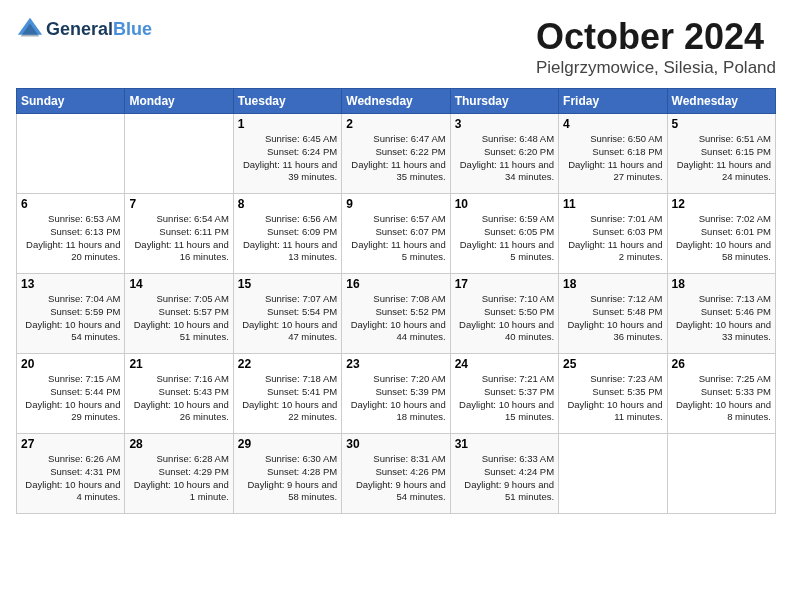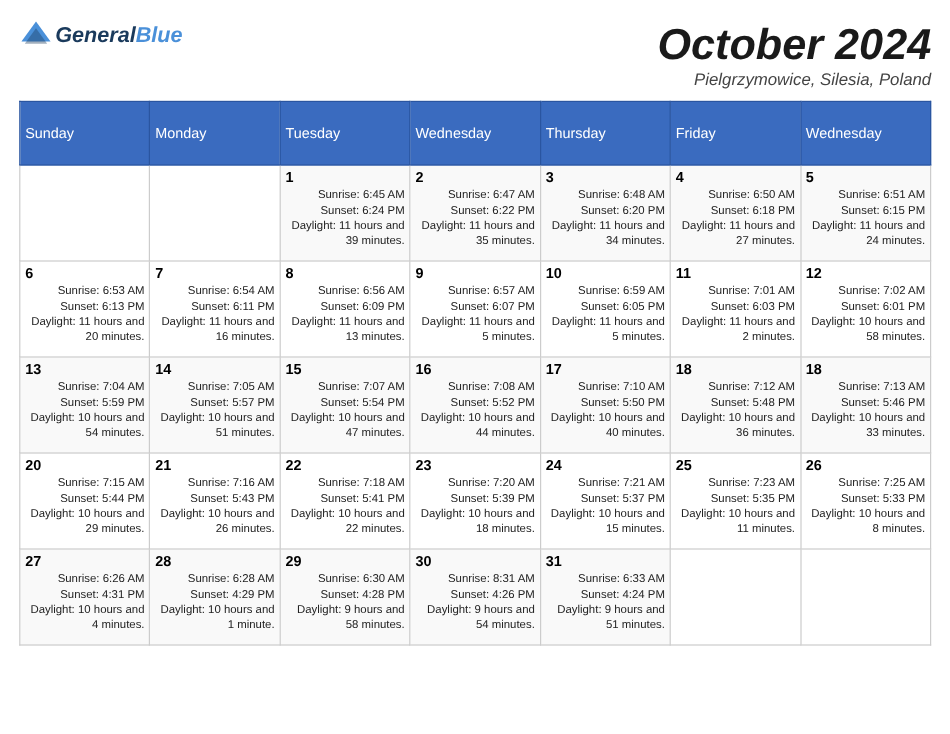--- a/index.html
+++ b/index.html
@@ -8,64 +8,63 @@
       background: #fff;
       width: 792px;
       min-height: 612px;
       padding: 16px;
     }
     .header {
       display: flex;
       justify-content: space-between;
       align-items: flex-start;
       margin-bottom: 10px;
-      font-style: italic;
     }
     .logo {
       display: flex;
       align-items: center;
     }
     .logo-text {
       font-size: 18px;
       font-weight: bold;
       color: #1a3a5c;
       line-height: 1.2;
     }
     .logo-text span {
       color: #4a90d9;
     }
     .logo-icon {
       width: 28px;
       height: 28px;
       margin-right: 2px;
     }
     .title-block {
-      text-align: right;
+      text-align: left;
     }
     .month-title {
       font-size: 36px;
       font-weight: bold;
       color: #1a1a1a;
     }
     .subtitle {
-      font-size: 14px;
+      font-size: 17px;
       color: #444;
     }
     table {
       width: 100%;
       border-collapse: collapse;
       font-size: 10.5px;
     }
     thead tr th {
       background: #3a6bbf;
       color: #fff;
-      padding: 19px 4px;
+      padding: 5px 4px;
       text-align: left;
       font-size: 12px;
-      font-weight: normal;
+      font-weight: bold;
       border: 1px solid #2a55a0;
     }
     tbody tr td {
       border: 1px solid #ccc;
       vertical-align: top;
       padding: 3px 4px;
       height: 80px;
       width: 108px;
       background: #fff;
     }

